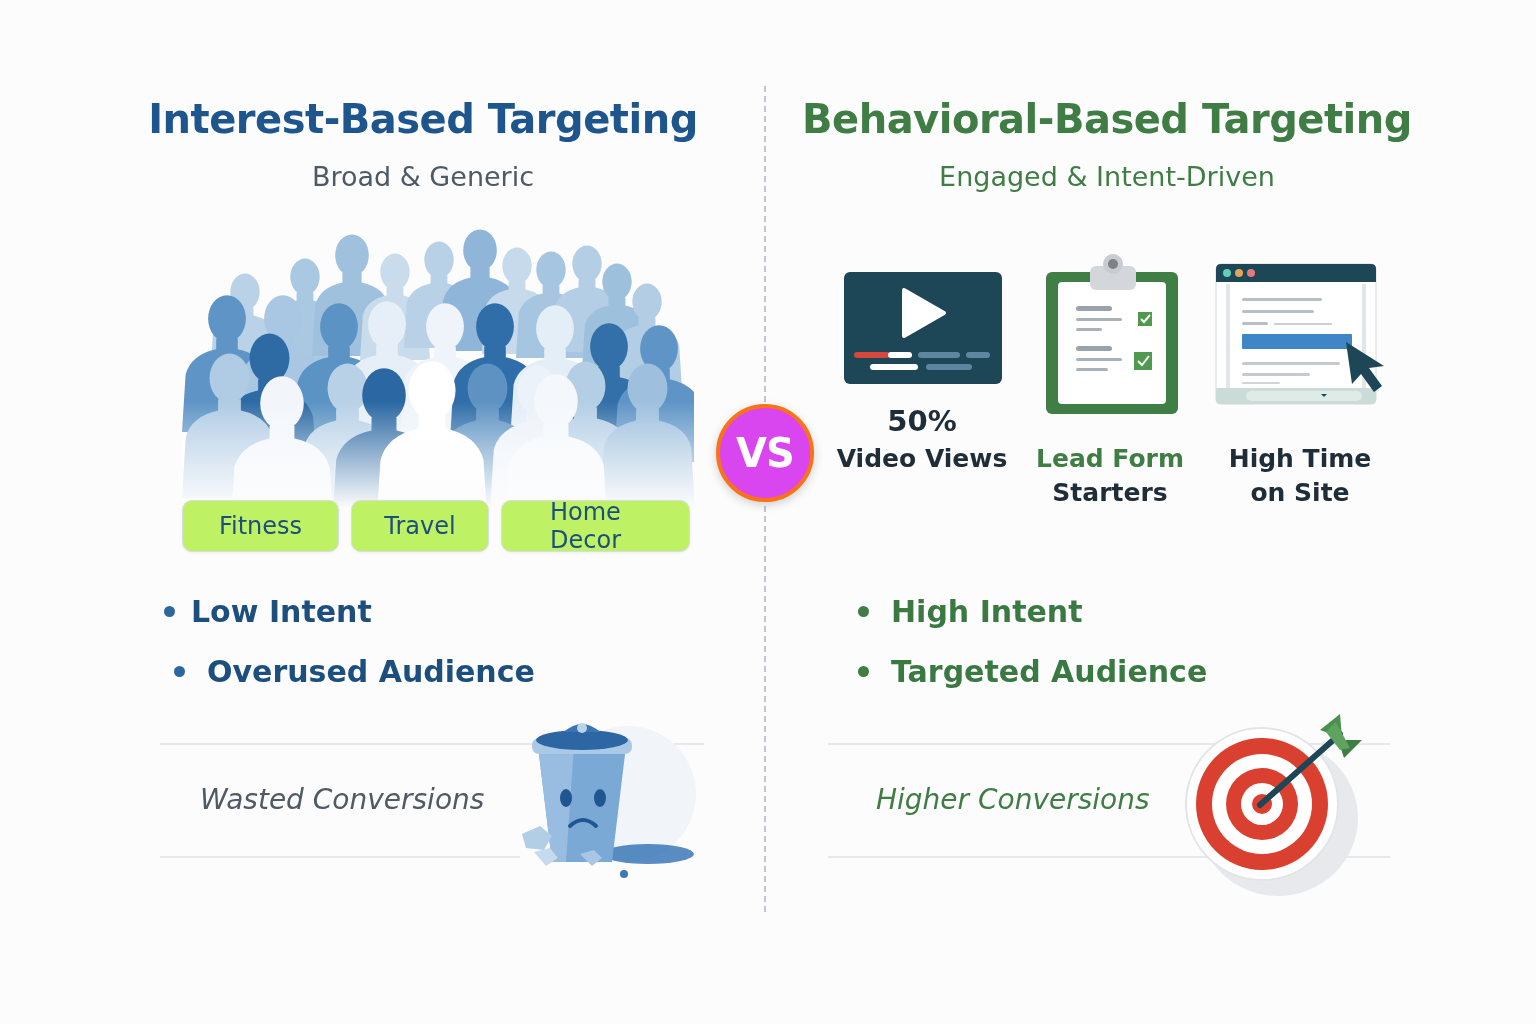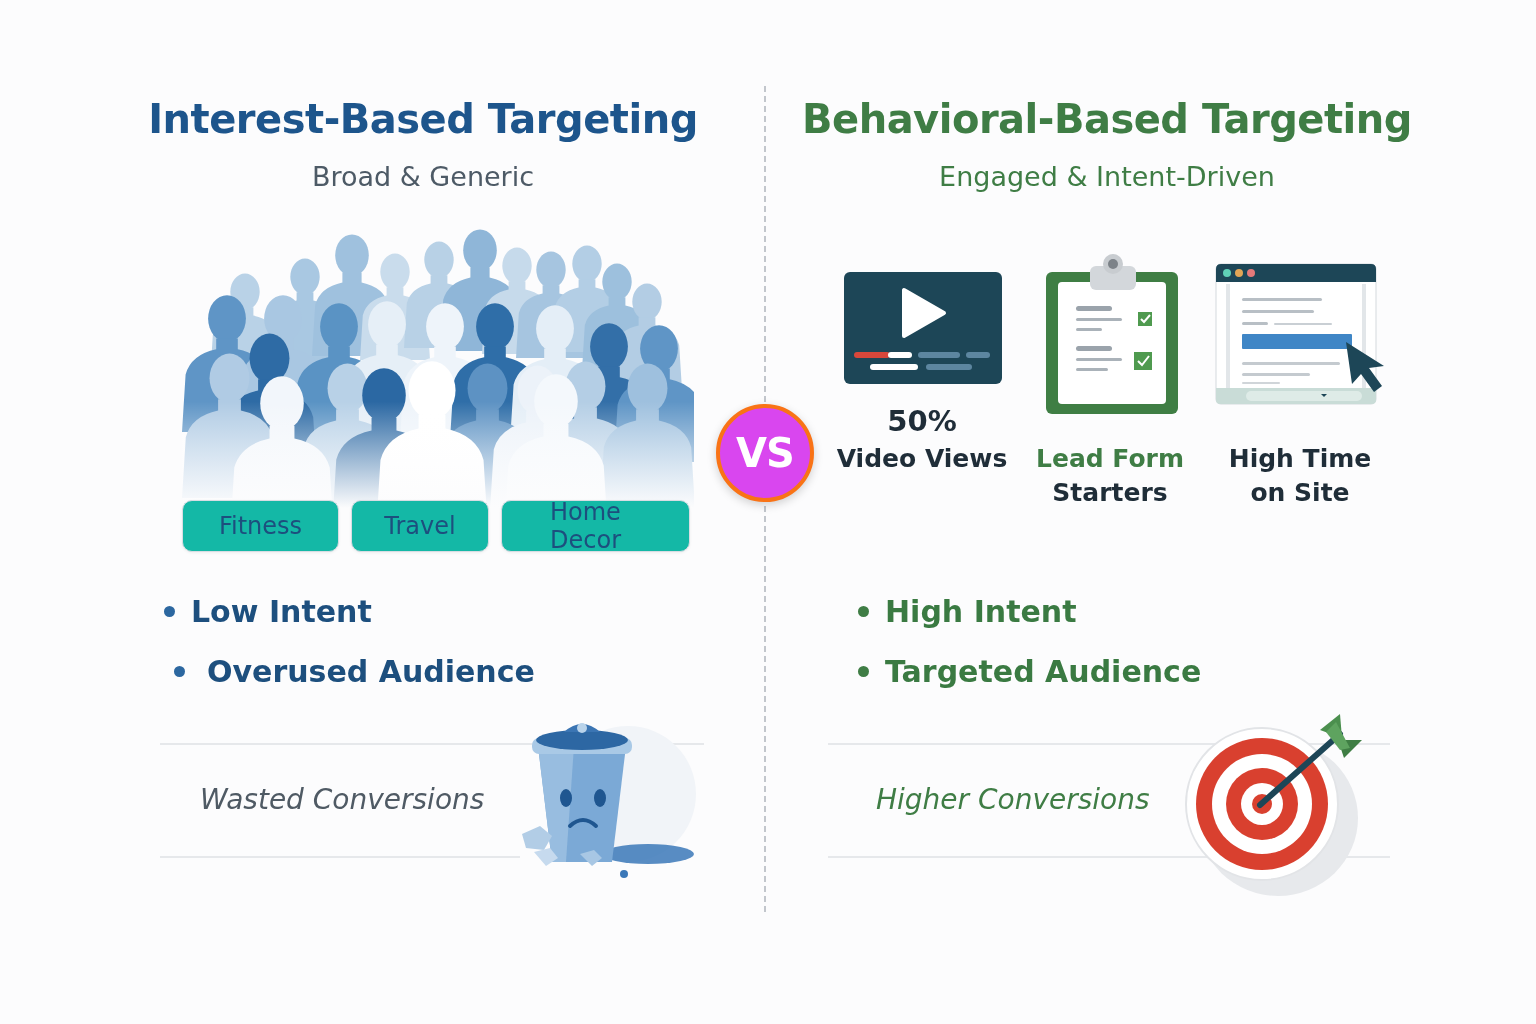--- a/index.html
+++ b/index.html
@@ -31,32 +31,32 @@
     box-shadow: 0 3px 10px rgba(0,0,0,0.18);
     display: flex; align-items: center; justify-content: center;
     color: #ffffff; font-size: 40px; font-weight: bold; letter-spacing: -1px;
     box-sizing: border-box;
   }
 
   .crowd { left: 182px; top: 228px; width: 512px; height: 280px; }
 
   .tag {
     top: 500px; height: 52px; border: 1px solid #d8dde3; border-radius: 10px;
-    background: #14b8a6; box-shadow: 0 1px 3px rgba(0,0,0,0.06);
+    background: #bef264; box-shadow: 0 1px 3px rgba(0,0,0,0.06);
     display: flex; align-items: center; justify-content: center;
     color: #1d4f7e; font-size: 24px; box-sizing: border-box;
   }
 
   .bullets { font-size: 30px; font-weight: bold; }
   .bullet { position: absolute; display: flex; align-items: center; white-space: nowrap; }
   .dot { width: 11px; height: 11px; border-radius: 50%; margin-right: 16px; flex: none; }
   .left .dot { background: #2c67a0; }
   .left .bullet { color: #1d4f7e; }
   .right .dot { background: #3f7d45; }
-  .right .bullet { color: #3a7a42; }
+  .right .bullet { color: #3a7a42; gap: 6px; }
 
   .hline { height: 2px; background: #e6e8eb; }
   .outcome { font-size: 28px; font-style: italic; white-space: nowrap; }
 
   .metric-label {
     text-align: center; font-size: 25px; font-weight: bold; line-height: 34px;
     color: #1f2d38;
   }
 </style>
 </head>

